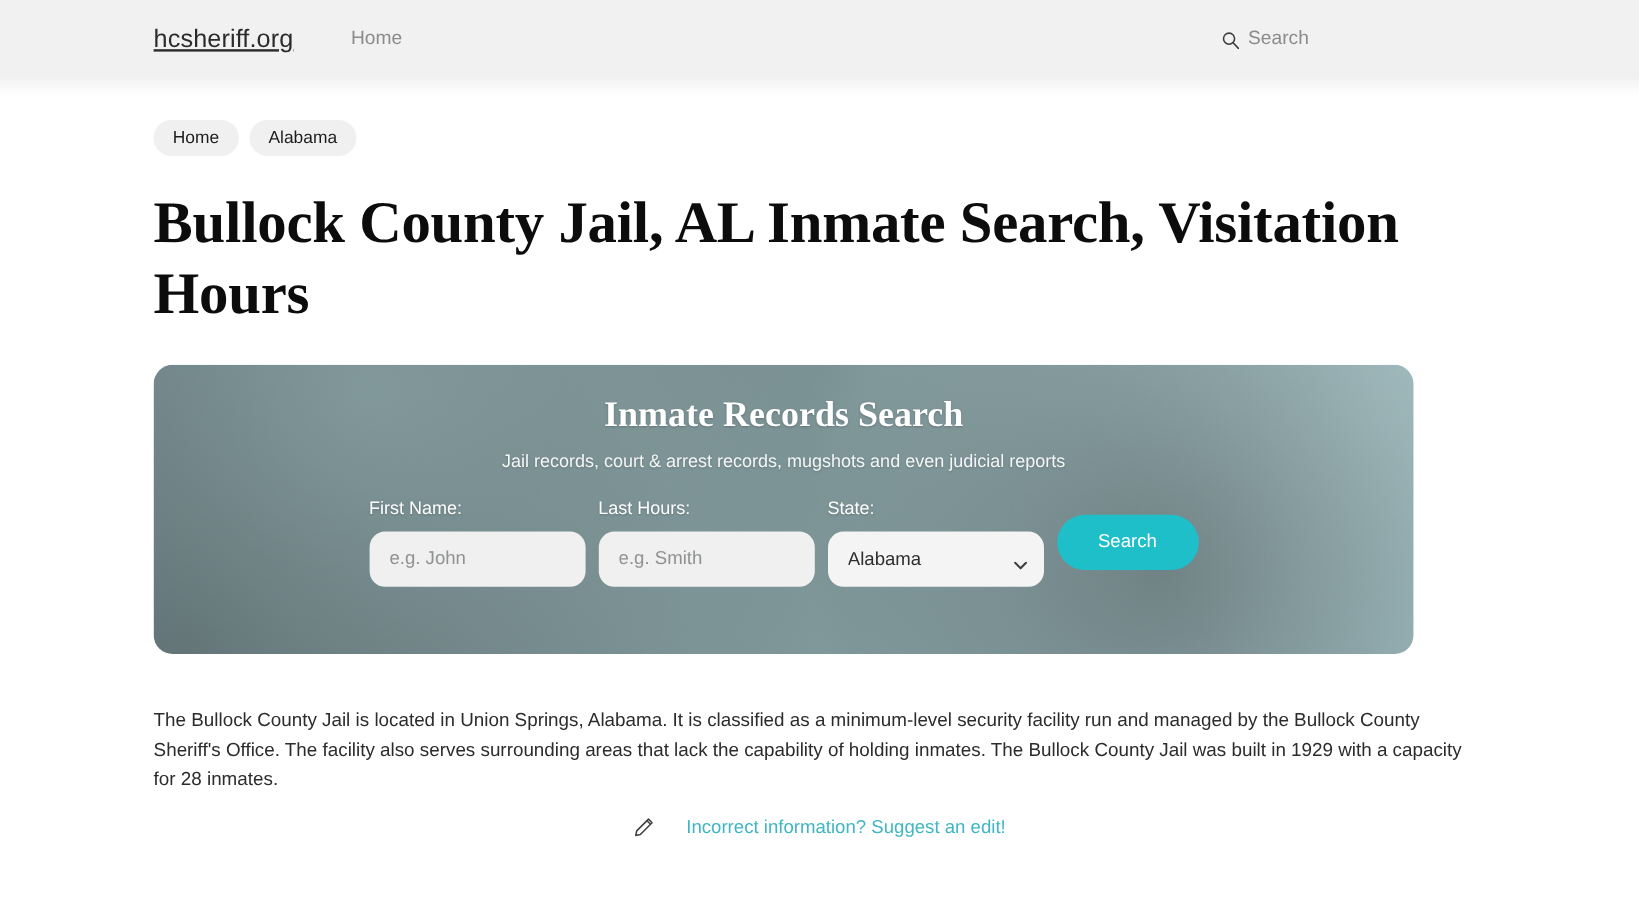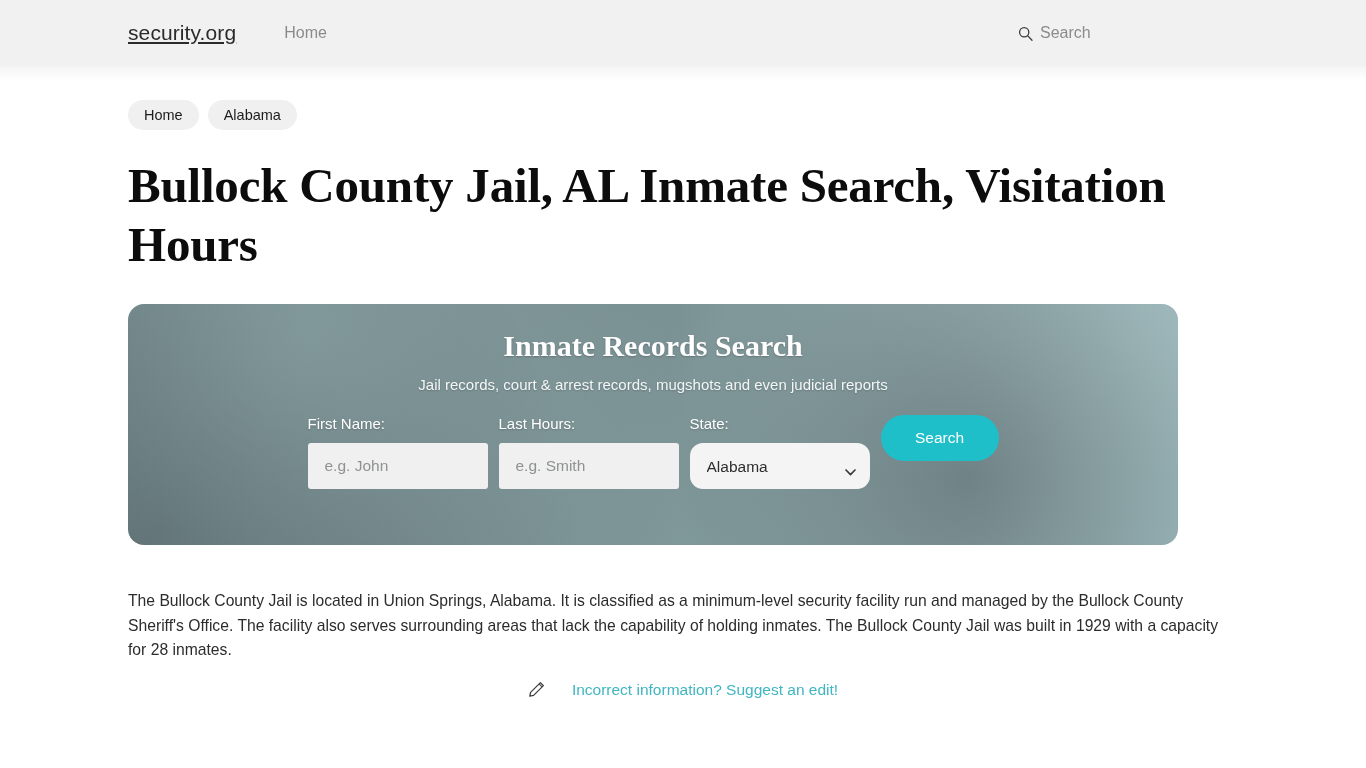--- a/index.html
+++ b/index.html
@@ -152,40 +152,40 @@
   .panel-subtitle {
     margin-top: 12px;
     font-size: 15px;
     color: #f4f7f7;
     text-shadow: 0 1px 2px rgba(0,0,0,0.2);
     white-space: nowrap;
   }
   .panel-form {
     margin-top: 22px;
     display: flex;
-    align-items: flex-start;
+    align-items: center;
     gap: 11px;
   }
   .field {
     display: flex;
     flex-direction: column;
   }
   .field-label {
     font-size: 15px;
     color: #ffffff;
     margin-bottom: 11px;
     text-shadow: 0 1px 2px rgba(0,0,0,0.2);
     white-space: nowrap;
   }
   .text-input {
     width: 180px;
     height: 46px;
     border: none;
     outline: none;
-    border-radius: 3px;
+    border-radius: 13px;
     background: #eff0ef;
     padding: 0 17px;
     font-family: "Liberation Sans", sans-serif;
     font-size: 15.5px;
     color: #333;
   }
   .text-input::placeholder { color: #8f9291; }
   .select-wrap {
     position: relative;
     width: 180px;
@@ -252,21 +252,21 @@
     font-size: 15.5px;
     color: #3fb6c1;
     text-decoration: none;
     white-space: nowrap;
   }
 </style>
 </head>
 <body>
 
 <div class="topbar">
-  <a class="brand" href="#">security.org</a>
+  <a class="brand" href="#">hcsheriff.org</a>
 
   <div class="nav-links">
     <a class="nav-link" href="#">Home</a>
   </div>
 
   <div class="topbar-search">
     <span class="search-glyph">
       <svg width="15" height="15" viewBox="0 0 15 15">
         <circle cx="6.2" cy="6.2" r="4.6" fill="none" stroke="#3c3c3c" stroke-width="1.3"></circle>
         <line x1="9.6" y1="9.6" x2="14" y2="14.3" stroke="#3c3c3c" stroke-width="1.3" stroke-linecap="round"></line>

